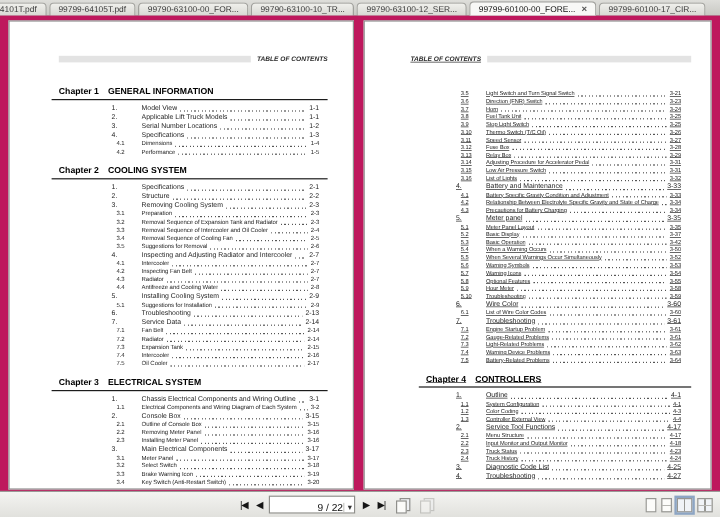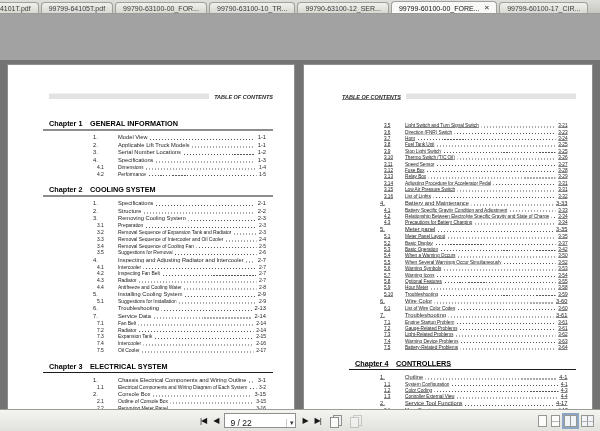--- a/index.html
+++ b/index.html
@@ -12,21 +12,21 @@
           border-bottom:1px solid #9b9b97;display:flex;align-items:flex-end;overflow:hidden;}
   .tab{height:11px;margin:0 1px -1px 1px;padding:0 7px;display:flex;align-items:center;
        font-size:7px;line-height:1;color:#3a3a3a;white-space:nowrap;
        background:linear-gradient(#f0f0ec,#d6d6d1);
        border:1px solid #a0a09c;border-bottom:none;border-radius:4px 4px 0 0;}
   .tab:first-child{margin-left:-12px;}
   .tab.active{height:12px;background:#f8f8f6;color:#111;z-index:2;}
   .tab-close{font-size:8px;font-weight:bold;color:#555;margin-left:5px;}
 
   
-  .docarea{position:absolute;top:13px;left:0;right:0;bottom:21px;background:#737373;margin-top:47px;}
+  .docarea{position:absolute;top:13px;left:0;right:0;bottom:21px;background:#be185d;}
   .page{position:absolute;top:4px;height:391px;background:#fff;box-sizing:border-box;
         border:1px solid #8f8f8f;overflow:hidden;}
   #page0{left:7px;width:288px;}
   #page1{left:303px;width:290px;text-decoration:underline;}
   .inner{position:relative;width:576px;height:782px;transform:scale(.5);transform-origin:0 0;
          color:#1f1f1f;}
   .page-right .inner{width:580px;}
 
   .pghead{display:flex;align-items:center;margin:28px 46px 0 82px;height:13px;}
   .page-right .pghead{margin:28px 36px 0 76px;}
@@ -51,21 +51,21 @@
              background:repeating-linear-gradient(90deg,#555 0 2px,transparent 2px 6px);}
   .row .pg{flex:none;white-space:nowrap;text-align:right;}
   .page-right .row{padding:0 53px 0 152px;}
   .page-right .row.sub{padding-left:160px;height:12.8px;font-size:9.5px;}
 
   
   .toolbar{position:absolute;bottom:0;left:0;right:0;height:21px;
            background:linear-gradient(#f4f4f1,#e1e1dd);border-top:1px solid #9b9b97;}
   .nav{position:absolute;left:199px;top:0;height:100%;display:flex;align-items:center;gap:5px;}
   .tbtn{font-size:8px;color:#161616;line-height:1;letter-spacing:-1px;padding:2px 1px;}
-  .pagebox{display:flex;align-items:center;justify-content:space-between;width:72px;height:15px;
+  .pagebox{display:flex;align-items:center;justify-content:flex-end;width:72px;height:15px;
            background:#fff;border:1px solid #8f8f8b;font-size:8.5px;color:#111;
            padding:4px 2px 0 5px;box-sizing:border-box;}
   .caret{font-size:7px;color:#333;border-left:1px solid #c9c9c5;padding-left:3px;}
   .viewbtn{width:13px;height:14px;position:relative;margin-left:2px;}
   .viewbtn .p2{position:absolute;left:4px;top:1px;width:7px;height:9px;background:#eef0f3;border:1px solid #8f8f8b;}
   .viewbtn .p1{position:absolute;left:1px;top:3px;width:7px;height:9px;background:#fbfbf9;border:1px solid #8f8f8b;}
   .viewbtn.disabled{opacity:.4;}
   .layouts{position:absolute;right:6px;top:0;height:100%;display:flex;align-items:center;gap:4px;}
   .lybtn{width:9px;height:12px;border:1px solid #979793;background:#fcfcfa;box-sizing:border-box;}
   .lybtn.cont{background:linear-gradient(#fcfcfa 0 5px,#b7b7b3 5px 6px,#fcfcfa 6px);}

